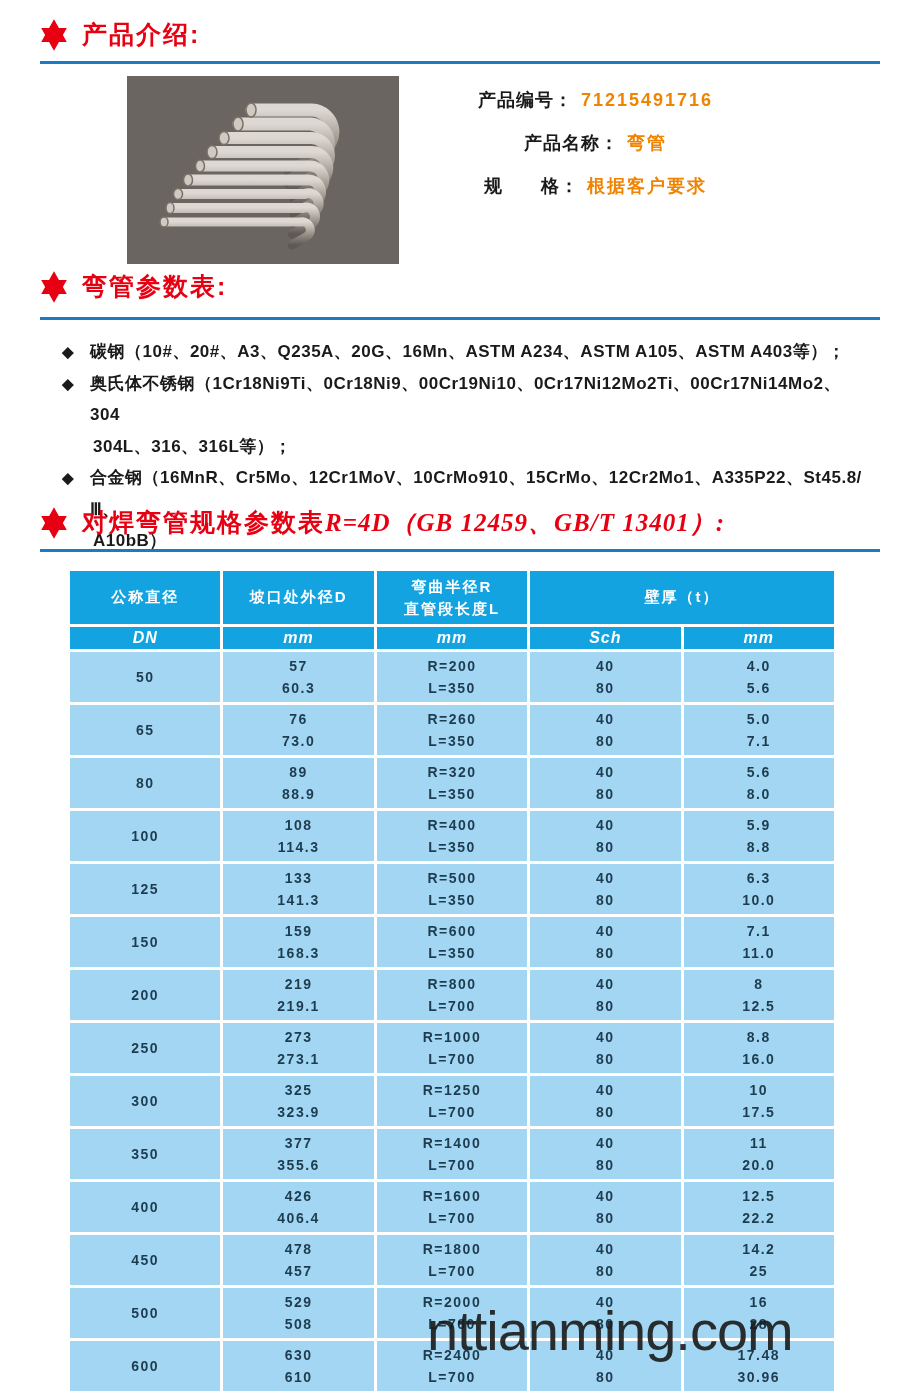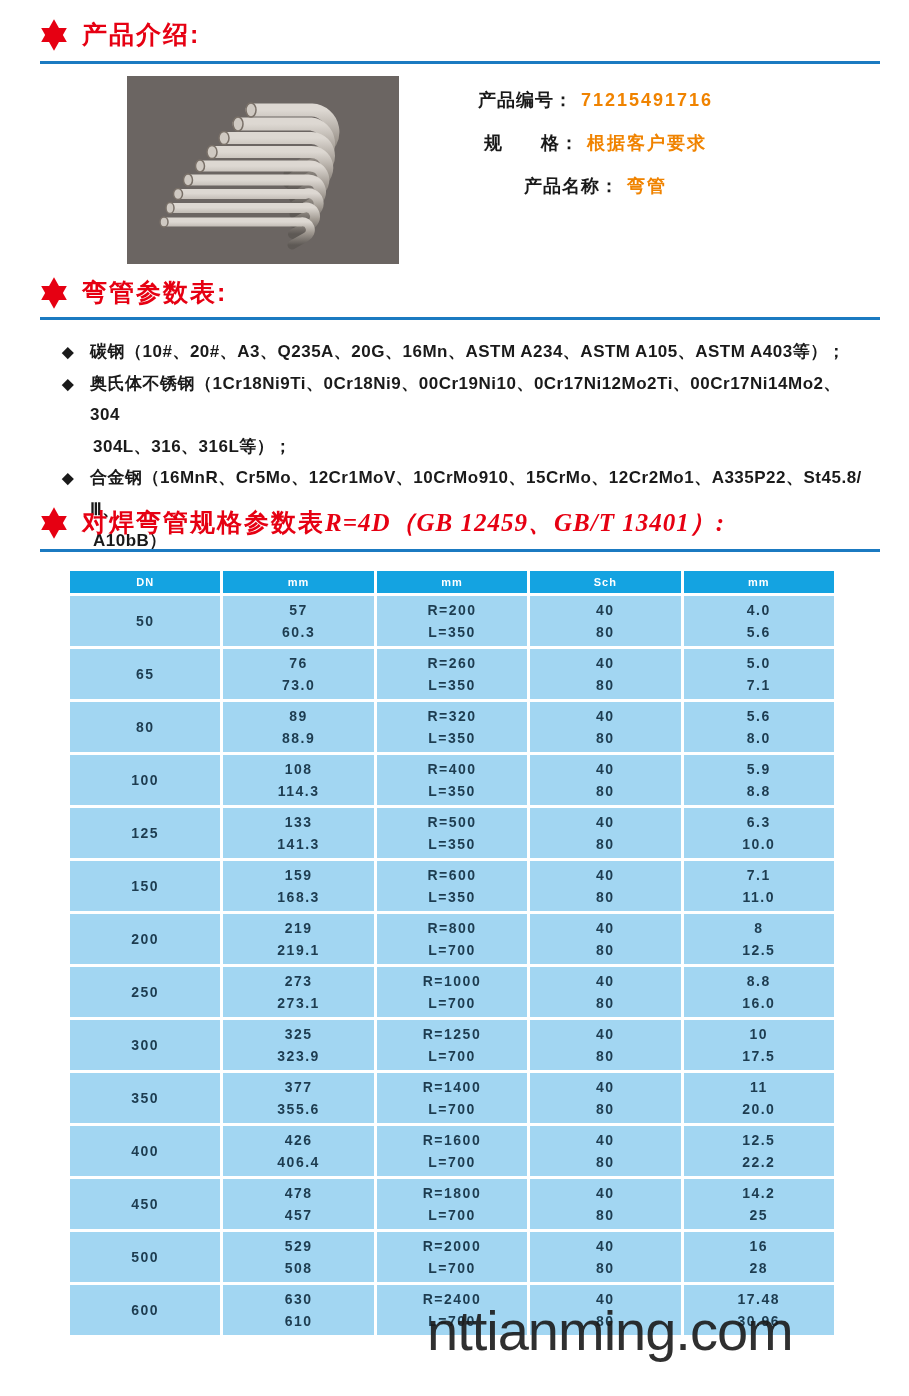--- a/index.html
+++ b/index.html
@@ -28,21 +28,21 @@
   .materials{position:absolute;left:62px;top:336px;width:800px;}
   .material{color:var(--ink);font-size:17px;font-weight:bold;line-height:31.5px;letter-spacing:0.5px;}
   .material .first{display:flex;align-items:baseline;}
   .material .diamond{font-size:15px;margin-right:16px;flex:0 0 auto;}
   .material .cont{padding-left:31px;}
 
   table.spec{position:absolute;left:67px;top:568px;width:770px;border-collapse:collapse;table-layout:fixed;}
   table.spec th,table.spec td{border:3px solid #fff;text-align:center;vertical-align:middle;}
   table.spec thead th{background:var(--th-blue);color:#fff;font-weight:bold;}
   table.spec thead tr.main th{height:56px;font-size:15px;letter-spacing:2px;}
-  table.spec thead tr.sub th{height:25px;font-size:11px;letter-spacing:1px;}
+  table.spec thead tr.sub th{height:25px;font-size:16px;letter-spacing:1px;font-style:italic;}
   table.spec thead .two-line div{line-height:22px;}
   table.spec tbody td{background:var(--row-blue);color:var(--tbl-text);height:50px;
     font-size:14px;font-weight:bold;letter-spacing:1.5px;padding:0;}
   table.spec tbody td .stack{display:flex;flex-direction:column;justify-content:space-evenly;height:50px;}
   table.spec tbody td .stack div{line-height:16px;}
 
   .watermark{position:absolute;left:427px;top:1298px;font-size:56px;color:var(--ink);
     opacity:0.9;letter-spacing:-1px;white-space:nowrap;z-index:5;}
 </style>
 </head>
@@ -89,25 +89,25 @@
         <ellipse cx="61" cy="104" rx="4.5" ry="6"></ellipse>
         <ellipse cx="51" cy="118" rx="4.5" ry="5.5"></ellipse>
         <ellipse cx="43" cy="132" rx="4" ry="5.5"></ellipse>
         <ellipse cx="37" cy="146" rx="4" ry="5"></ellipse>
       </g>
     </svg>
   </div>
 
   <div class="info" id="product-fields">
       <div class="field"><span class="label">产品编号：</span><span class="value">71215491716</span></div>
+      <div class="field"><span class="label">产品名称：</span><span class="value">弯管</span></div>
       <div class="field"><span class="label">规　　格：</span><span class="value">根据客户要求</span></div>
-      <div class="field"><span class="label">产品名称：</span><span class="value">弯管</span></div>
     </div>
 
-  <div class="sec-head" style="top:276px;">
+  <div class="sec-head" style="top:270px;">
     <svg class="star" viewBox="0 0 100 100">
       <polygon points="50,1 90,72 10,72" fill="#e60012"></polygon>
       <polygon points="50,99 10,28 90,28" fill="#e60012"></polygon>
     </svg>
     <div class="sec-title">弯管参数表:</div>
   </div>
   <div class="rule" style="top:317px;"></div>
 
   <div class="materials" id="materials">
       <div class="material">
@@ -136,20 +136,29 @@
     <svg class="star" viewBox="0 0 100 100">
       <polygon points="50,1 90,72 10,72" fill="#e60012"></polygon>
       <polygon points="50,99 10,28 90,28" fill="#e60012"></polygon>
     </svg>
     <div class="sec-title"><span>对焊弯管规格参数表</span><span class="latin">R=4D（GB 12459、GB/T 13401）:</span></div>
   </div>
   <div class="rule" style="top:549px;"></div>
 
   <table class="spec">
     <thead>
+      <tr class="main">
+        <th>公称直径</th>
+        <th>坡口处外径D</th>
+        <th class="two-line">
+          <div>弯曲半径R</div>
+          <div>直管段长度L</div>
+        </th>
+        <th colspan="2">壁厚（t）</th>
+      </tr>
       <tr class="sub">
         <th>DN</th>
         <th>mm</th>
         <th>mm</th>
         <th>Sch</th>
         <th>mm</th>
       </tr>
     </thead>
     <tbody id="spec-tbody">
         <tr>

